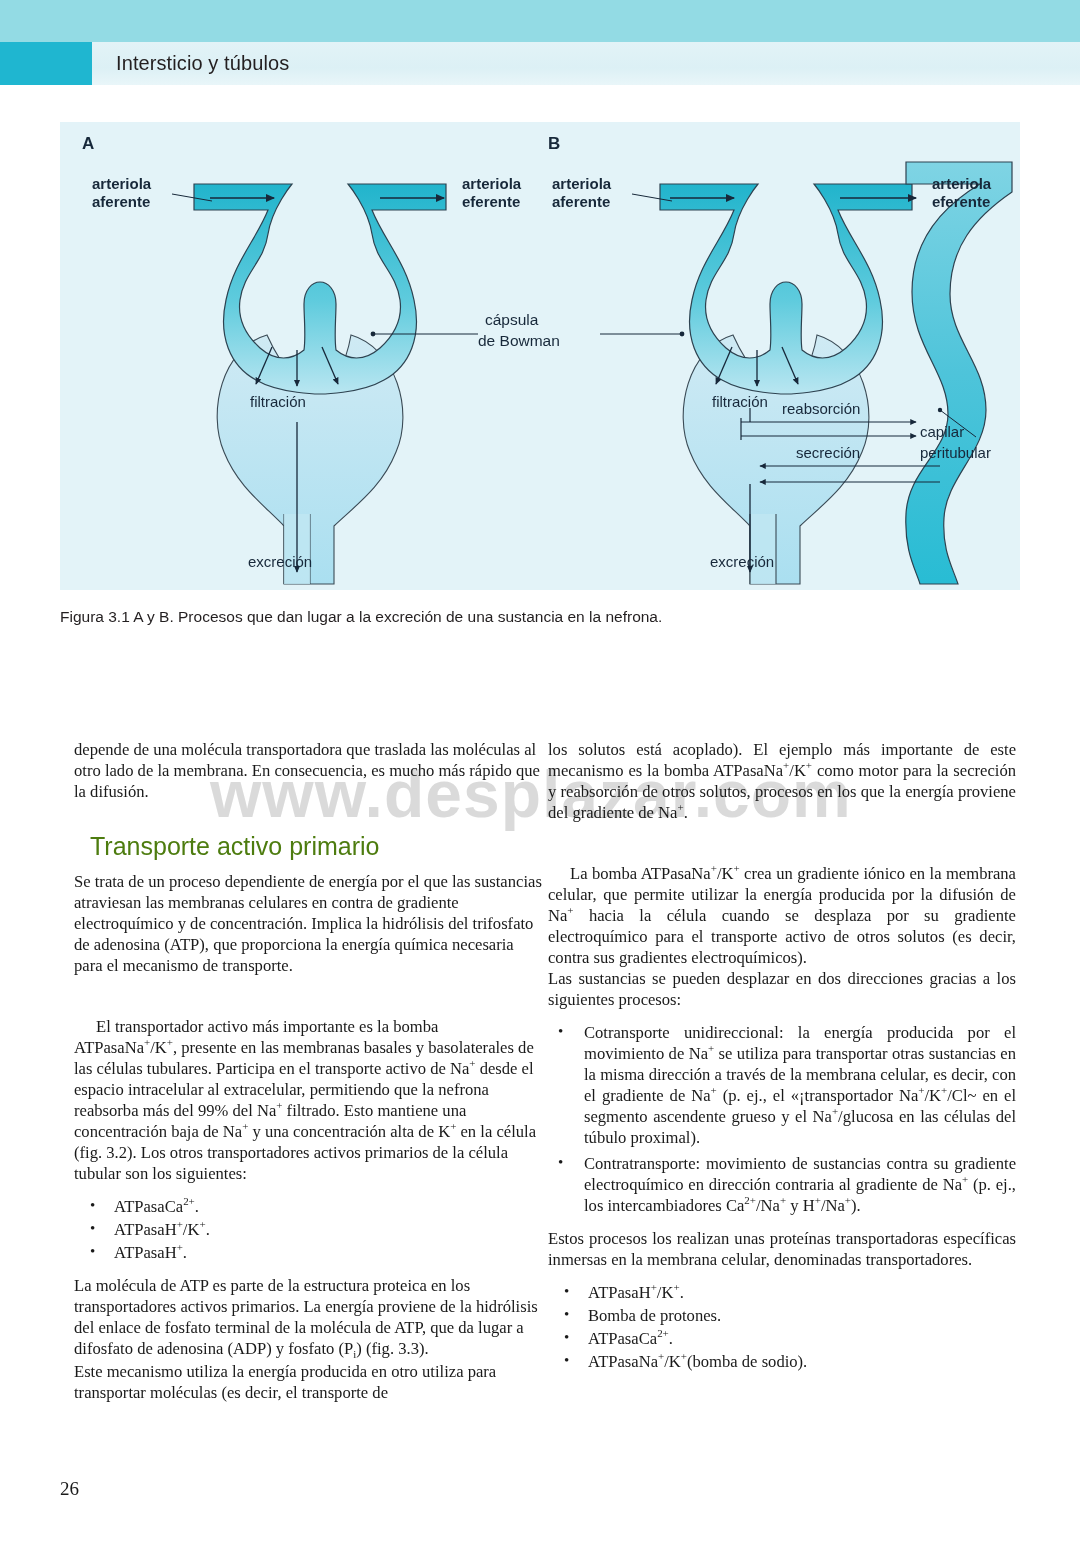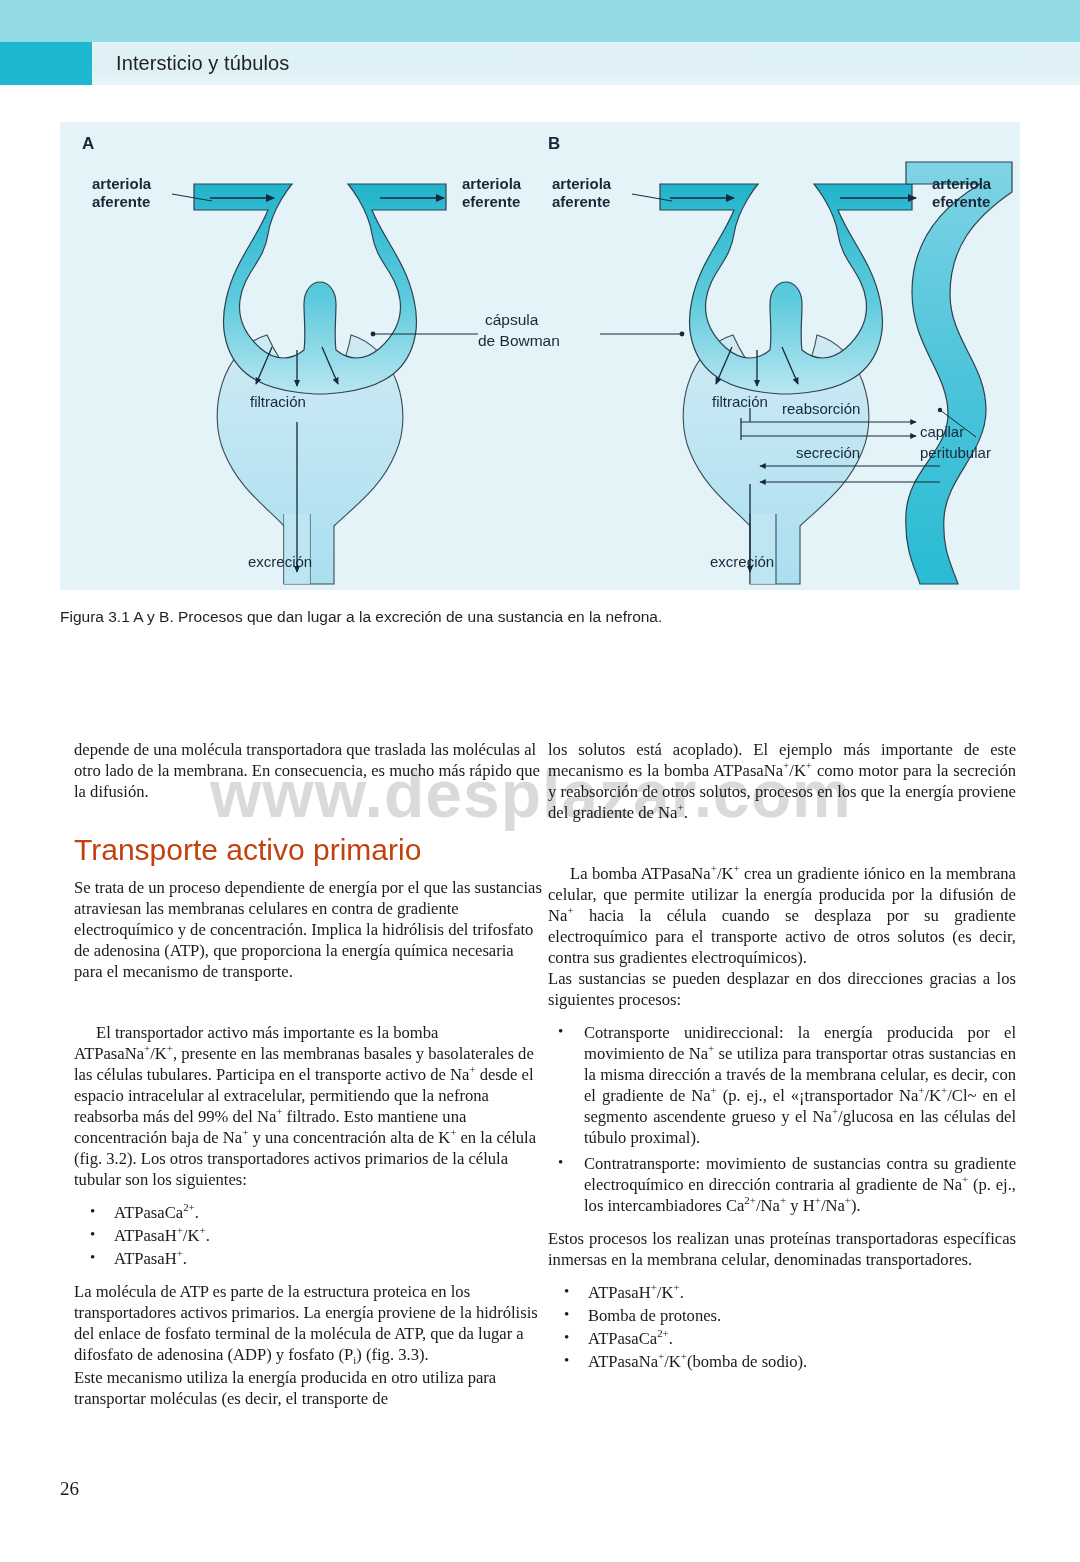--- a/index.html
+++ b/index.html
@@ -99,23 +99,23 @@
   .col-left  { left: 74px;  text-align: left; }
   .col-right { left: 548px; text-align: justify; }
 
   .col p { margin: 0; }
   .col p.indent { text-indent: 22px; margin-top: 40px; }
   .col p.plain  { text-indent: 0; }
 
   h2.sec {
     font-family: "Liberation Sans", sans-serif;
     font-weight: normal;
-    font-size: 30px;
-    color: #c2410c;
-    margin: 30px 0 12px 0;
+    font-size: 25px;
+    color: #4d7c0f;
+    margin: 30px 0 12px 16px;
     line-height: 1.1;
   }
   h2.sec.tight-top { margin-top: 32px; }
 
   ul.bul {
     list-style: none;
     margin: 12px 0 12px 0;
     padding: 0;
   }
   ul.bul li {

